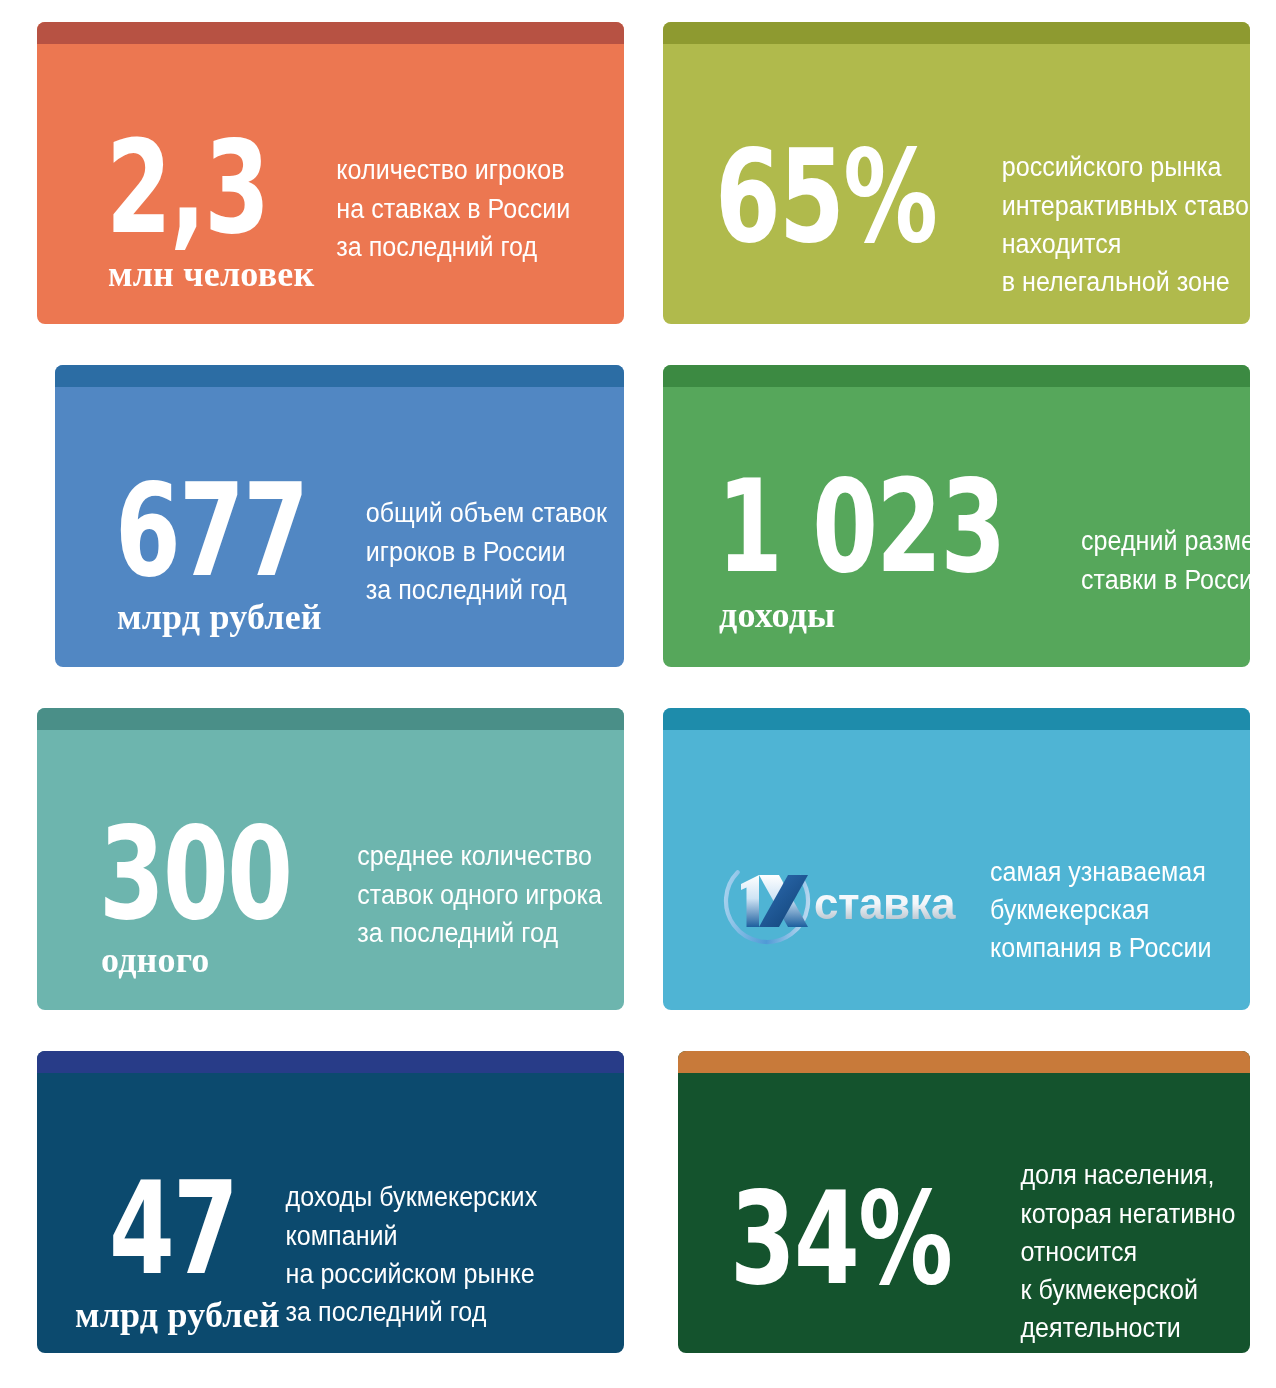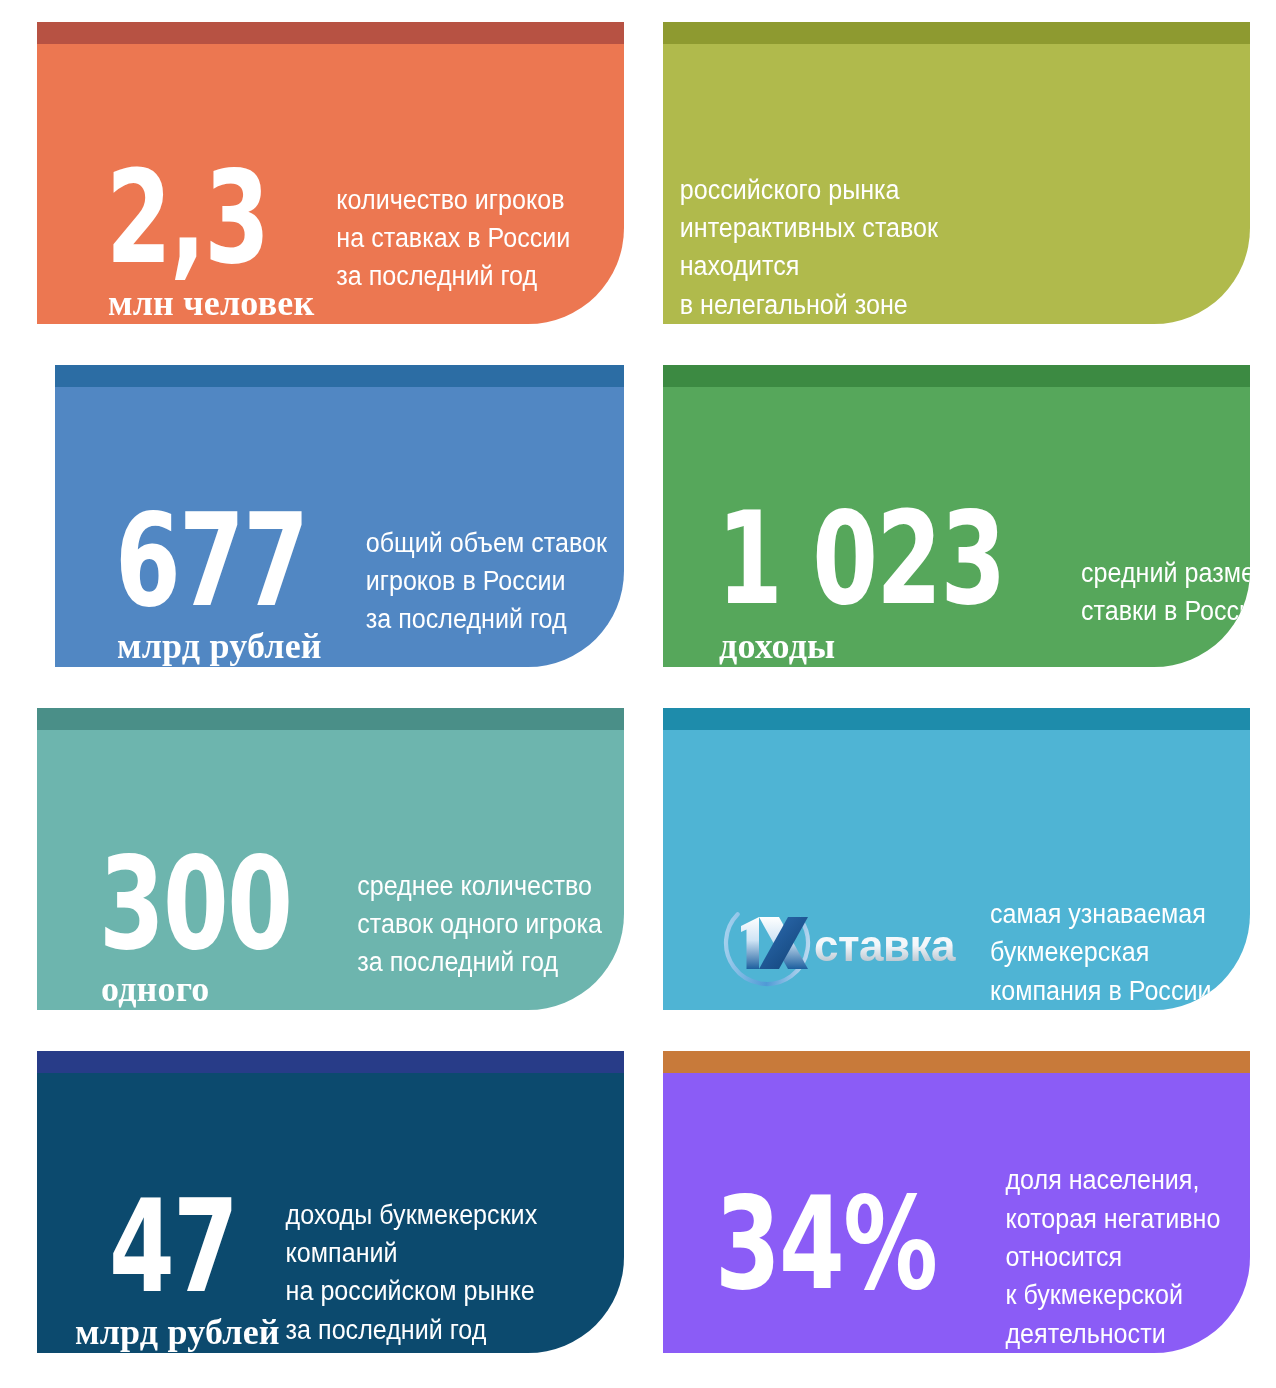--- a/index.html
+++ b/index.html
@@ -26,21 +26,22 @@
     row-gap: 41px;
     padding: 22px 0 0 37px;
     box-sizing: border-box;
   }
 
   .card {
     position: relative;
     border-bottom-right-radius: 96px;
     overflow: hidden;
     display: flex;
-    align-items: flex-end;
+    align-items: center;
+    border-radius: 8px;
   }
 
   .card-topbar {
     position: absolute;
     top: 0;
     left: 0;
     right: 0;
     height: 22px;
   }
 
@@ -153,20 +154,23 @@
         <span class="desc-line">количество игроков</span>
         <span class="desc-line">на ставках в России</span>
         <span class="desc-line">за последний год</span>
       </div>
     </div>
   </div>
 
   <div class="card card--c2" style="background: rgb(176, 186, 76);">
     <div class="card-topbar" style="background: rgb(142, 154, 48);"></div>
     <div class="card-inner">
+      <div class="value-block">
+        <div class="value-number">65%</div>
+      </div>
       <div class="desc-block">
         <span class="desc-line">российского рынка</span>
         <span class="desc-line">интерактивных ставок</span>
         <span class="desc-line">находится</span>
         <span class="desc-line">в нелегальной зоне</span>
       </div>
     </div>
   </div>
 
   <div class="card card--c3" style="background: rgb(81, 135, 195); margin-left: 18px;">
@@ -270,21 +274,21 @@
       </div>
       <div class="desc-block">
         <span class="desc-line">доходы букмекерских</span>
         <span class="desc-line">компаний</span>
         <span class="desc-line">на российском рынке</span>
         <span class="desc-line">за последний год</span>
       </div>
     </div>
   </div>
 
-  <div class="card card--c8" style="background: #8b5cf6;">
+  <div class="card card--c8" style="background: #14532d; margin-left: 15px;">
     <div class="card-topbar" style="background: rgb(200, 122, 58);"></div>
     <div class="card-inner">
       <div class="value-block">
         <div class="value-number">34%</div>
       </div>
       <div class="desc-block">
         <span class="desc-line">доля населения,</span>
         <span class="desc-line">которая негативно</span>
         <span class="desc-line">относится</span>
         <span class="desc-line">к букмекерской</span>

